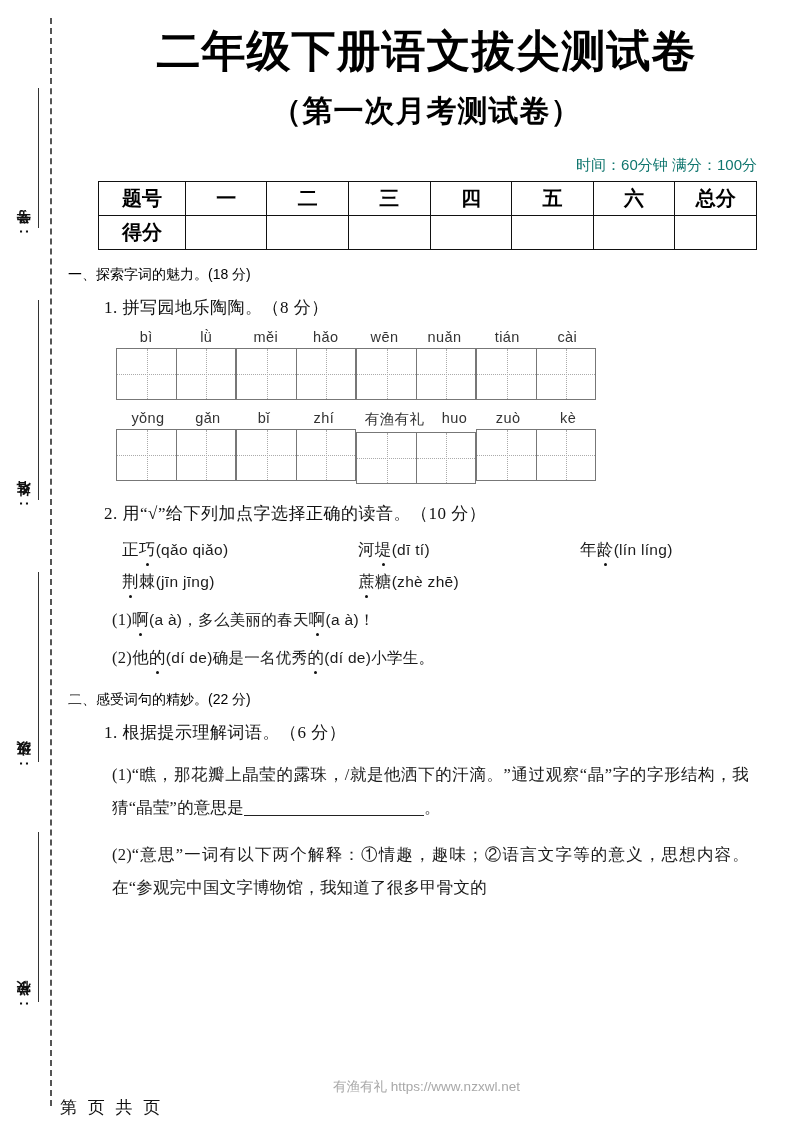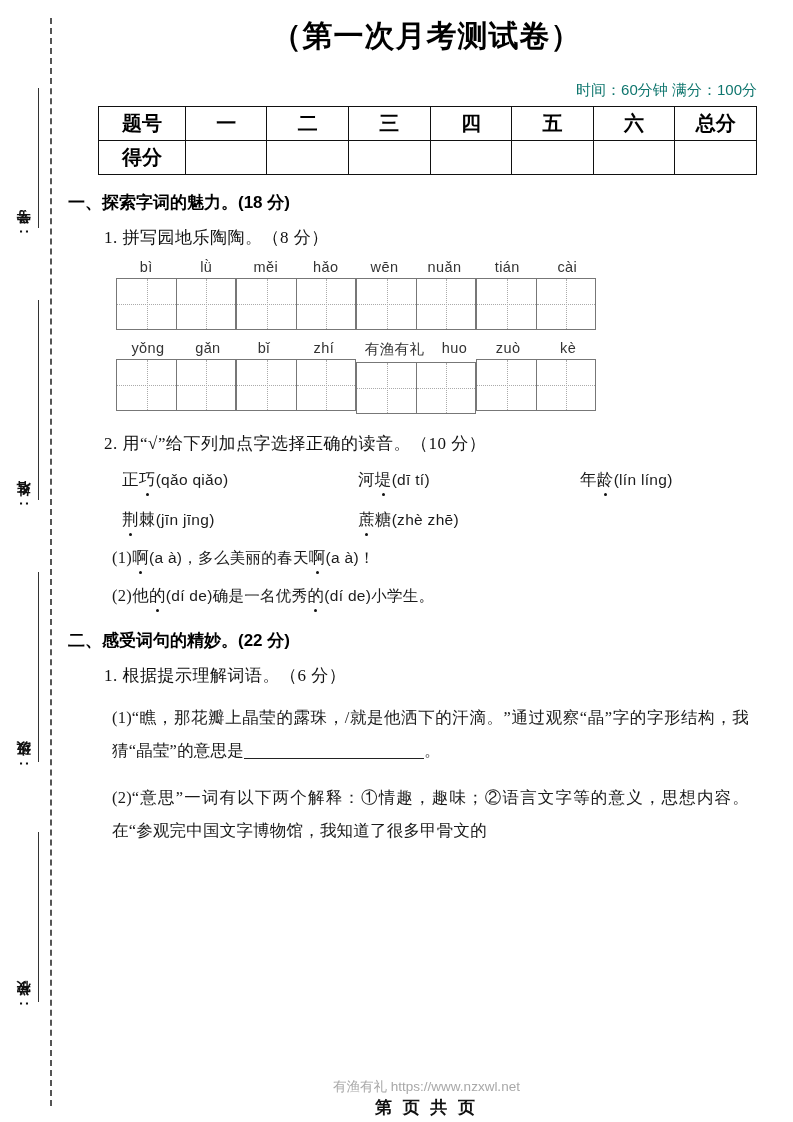--- a/index.html
+++ b/index.html
@@ -80,22 +80,22 @@
     vertical-align:middle;
     font-family:"Liberation Sans","DejaVu Sans",sans-serif;
     font-size:20px;
     font-weight:700;
     color:#000;
   }
   table.score td.hdr-label { width:13.2%; }
 
   .sec-head {
     font-family:"Liberation Sans","DejaVu Sans",sans-serif;
-    font-weight:700;
-    font-size:17px;
+    font-weight:400;
+    font-size:14px;
     margin:16px 0 0 8px;
     color:#000;
   }
   .q {
     font-size:17px;
     margin:12px 0 0 44px;
     color:#111;
     letter-spacing:0.5px;
   }
 
@@ -133,21 +133,21 @@
   }
   .tz-cell:after {
     content:""; position:absolute; top:50%; left:0; right:0;
     border-top:1px dotted #aaa;
   }
 
   
   .pick-grid {
     display:grid;
     grid-template-columns: 236px 222px auto;
-    row-gap:18px;
+    row-gap:10px;
     margin:14px 0 0 62px;
     font-size:16.5px;
   }
   .pick {
     position:relative;
     white-space:nowrap;
     letter-spacing:0.3px;
   }
   .pinyin { font-family:"Liberation Sans","DejaVu Sans",sans-serif; font-size:15.5px; }
   .dotted { position:relative; }
@@ -181,24 +181,23 @@
 
   .watermark {
     position:absolute; left:0; right:0; top:1078px;
     text-align:center;
     font-family:"Liberation Sans","DejaVu Sans",sans-serif;
     font-size:13.5px;
     color:#a8a8a8;
   }
   .footer-page {
     position:absolute; left:0; right:0; top:1096px;
-    text-align:center;
     font-family:"Liberation Sans","DejaVu Sans",sans-serif;
     font-size:17px;
-    font-weight:700;
+    font-weight:400;
     letter-spacing:3px;
     color:#111;
   }
 </style>
 </head>
 <body>
 
 <div id="binding">
   <div class="dashed-line"></div>
 
@@ -208,20 +207,21 @@
   <div class="seg" style="top:832px; height:170px;"></div>
 
   <div class="vlabel" style="top:228px;">学号:</div>
   <div class="vlabel" style="top:500px;">姓名:</div>
   <div class="vlabel" style="top:760px;">班级:</div>
   <div class="vlabel" style="top:1000px;">学校:</div>
 </div>
 
 <div id="page">
 
+  <div class="title">二年级下册语文拔尖测试卷</div>
   <div class="subtitle">（第一次月考测试卷）</div>
   <div class="meta-line">时间：60分钟  满分：100分</div>
 
   <div class="score-table-wrap">
     <table class="score">
       <tbody>
           <tr>
         <td class="hdr-label">题号</td>
         <td>一</td>
         <td>二</td>

